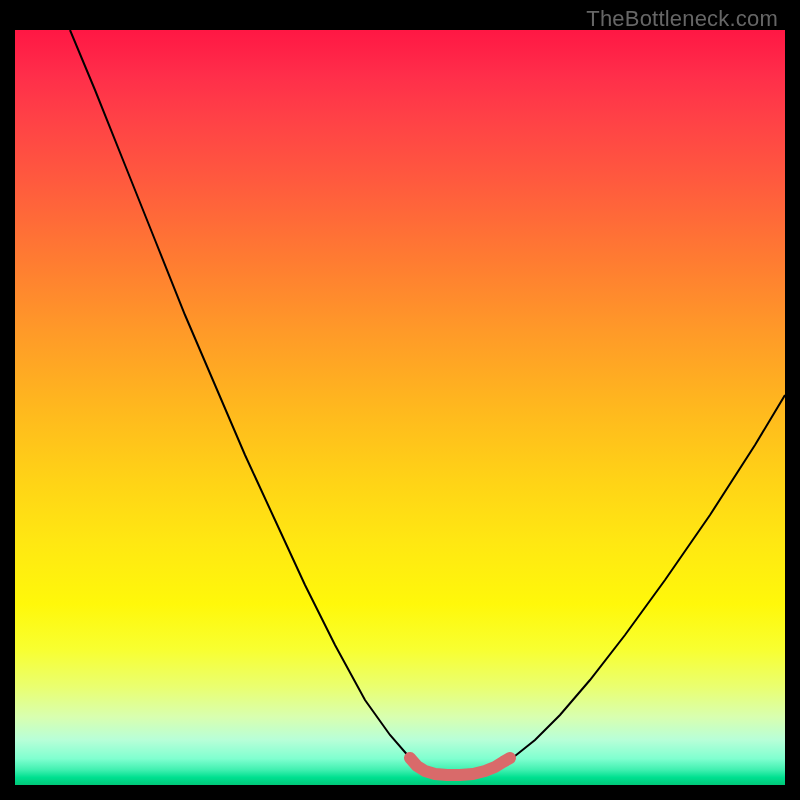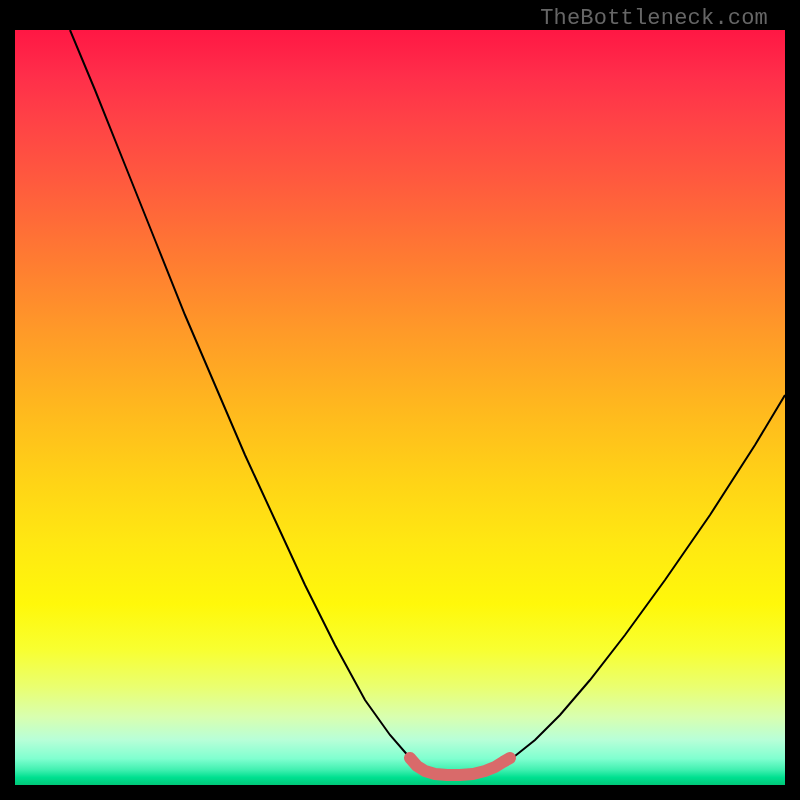--- a/index.html
+++ b/index.html
@@ -7,27 +7,26 @@
     width: 800px;
     height: 800px;
     background: #000;
     position: relative;
     font-family: Arial, sans-serif;
     overflow: hidden;
   }
   .watermark {
     position: absolute;
     top: 6px;
-    right: 32px;
+    right: 22px;
     color: #666;
     font-size: 22px;
     font-weight: 500;
     z-index: 10;
     letter-spacing: 0.2px;
-    font-family: Liberation Mono, monospace;
   }
   .frame {
     position: absolute;
     left: 15px;
     top: 30px;
     width: 770px;
     height: 755px;
     background: #000;
   }
   .plot {

